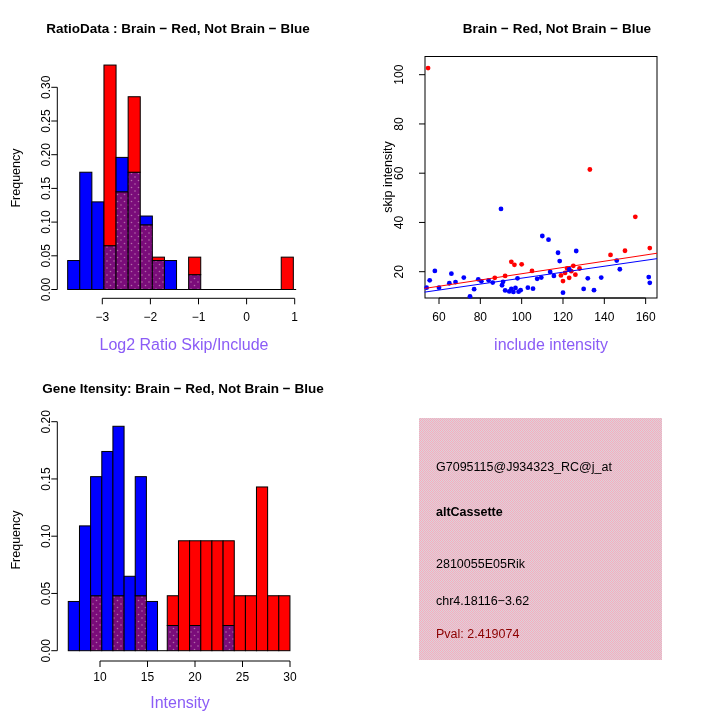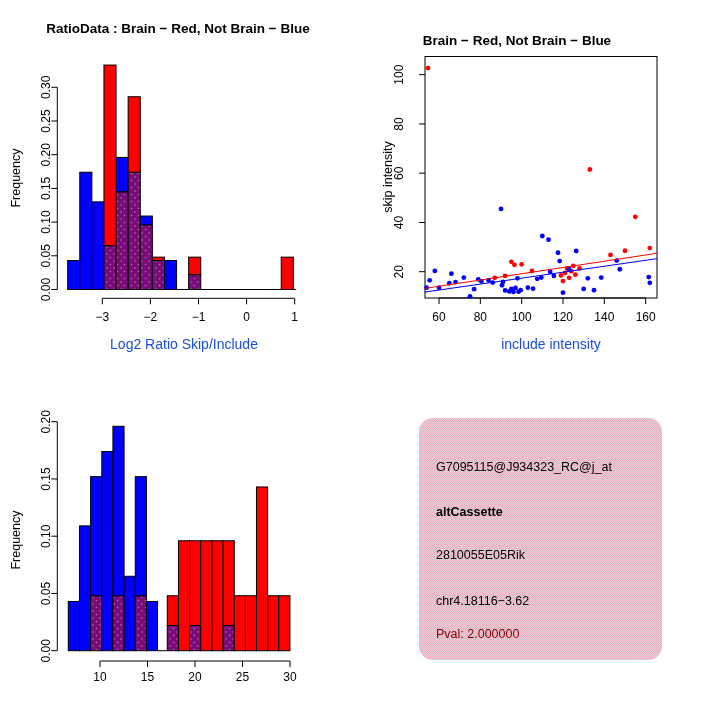--- a/index.html
+++ b/index.html
@@ -1,20 +1,20 @@
 <!DOCTYPE html>
 <html><head>
 <meta charset="utf-8">
 <style>
   html,body{margin:0;padding:0;background:#fff;}
   #canvas{position:relative;width:720px;height:720px;background:#fff;overflow:hidden;
           font-family:"Liberation Sans","DejaVu Sans",sans-serif;}
   #plots{position:absolute;left:0;top:0;}
   .ptitle{position:absolute;font-size:13.5px;font-weight:bold;text-align:center;color:#000;white-space:nowrap;}
-  .axlab{position:absolute;font-size:14px;text-align:center;color:#1d4ed8;white-space:nowrap;}
+  .axlab{position:absolute;font-size:16px;text-align:center;color:#8b5cf6;white-space:nowrap;}
   .vlab{position:absolute;width:180px;height:14px;font-size:12.5px;text-align:center;color:#000;
         transform:rotate(-90deg);transform-origin:center;white-space:nowrap;}
   #infobox{position:absolute;left:419px;top:418px;width:243px;height:242px;}
   .infoline{position:absolute;left:17px;font-size:12.5px;color:#000;white-space:nowrap;}
   svg text.tick{font-family:"Liberation Sans","DejaVu Sans",sans-serif;font-size:12px;fill:#000;}
   svg .ax{stroke:#000;stroke-width:1;}
   svg .bar{stroke:#000;stroke-width:1;}
 </style>
 </head>
 <body>
@@ -218,30 +218,32 @@
         <rect x="223.12" y="540.7800000000001" width="11.152999999999992" height="84.7299999999999" fill="#FF0000" class="bar"></rect>
         <rect x="234.23499999999999" y="595.74" width="11.152999999999992" height="54.960000000000036" fill="#FF0000" class="bar"></rect>
         <rect x="245.445" y="595.74" width="11.152999999999963" height="54.960000000000036" fill="#FF0000" class="bar"></rect>
         <rect x="256.465" y="486.96500000000003" width="11.15300000000002" height="163.735" fill="#FF0000" class="bar"></rect>
         <rect x="267.67499999999995" y="595.74" width="11.15300000000002" height="54.960000000000036" fill="#FF0000" class="bar"></rect>
         <rect x="278.78999999999996" y="595.74" width="11.15300000000002" height="54.960000000000036" fill="#FF0000" class="bar"></rect>
       </g>
   </svg>
 
   <div class="ptitle" style="left:30px;top:21px;width:296px;">RatioData : Brain − Red, Not Brain − Blue</div>
-  <div class="ptitle" style="left:396px;top:21px;width:242px;margin-top:12px;">Brain − Red, Not Brain − Blue</div>
+  <div class="ptitle" style="left:436px;top:21px;width:242px;">Brain − Red, Not Brain − Blue</div>
+  <div class="ptitle" style="left:20px;top:381px;width:326px;">Gene Itensity: Brain − Red, Not Brain − Blue</div>
 
   <div class="axlab" style="left:59px;top:336px;width:250px;">Log2 Ratio Skip/Include</div>
   <div class="axlab" style="left:426px;top:336px;width:250px;">include intensity</div>
+  <div class="axlab" style="left:55px;top:694px;width:250px;">Intensity</div>
 
   <div class="vlab" style="left:-74px;top:171px;">Frequency</div>
   <div class="vlab" style="left:298px;top:170px;">skip intensity</div>
   <div class="vlab" style="left:-74px;top:533px;">Frequency</div>
 
-  <div id="infobox" style="background: conic-gradient(rgb(246, 172, 190) 25%, rgb(220, 210, 218) 0deg, rgb(220, 210, 218) 50%, rgb(246, 172, 190) 0deg, rgb(246, 172, 190) 75%, rgb(220, 210, 218) 0deg) 0% 0% / 2px 2px rgb(236, 192, 204); border-radius: 14px;">
+  <div id="infobox" style="background: conic-gradient(rgb(246, 172, 190) 25%, rgb(220, 210, 218) 0deg, rgb(220, 210, 218) 50%, rgb(246, 172, 190) 0deg, rgb(246, 172, 190) 75%, rgb(220, 210, 218) 0deg) 0% 0% / 2px 2px rgb(236, 192, 204);">
     <div class="infoline" style="top:42px;">G7095115@J934323_RC@j_at</div>
     <div class="infoline" style="top:87px;font-weight:bold;">altCassette</div>
-    <div class="infoline" style="top:130px;">2810055E05Rik</div>
+    <div class="infoline" style="top:139px;">2810055E05Rik</div>
     <div class="infoline" style="top:176px;">chr4.18116−3.62</div>
-    <div class="infoline" id="info-pval" style="top: 209px; color: rgb(139, 0, 0);">Pval: 2.000000</div>
+    <div class="infoline" id="info-pval" style="top: 209px; color: rgb(139, 0, 0);">Pval: 2.419074</div>
   </div>
 
 </div>
 
 </body></html>

